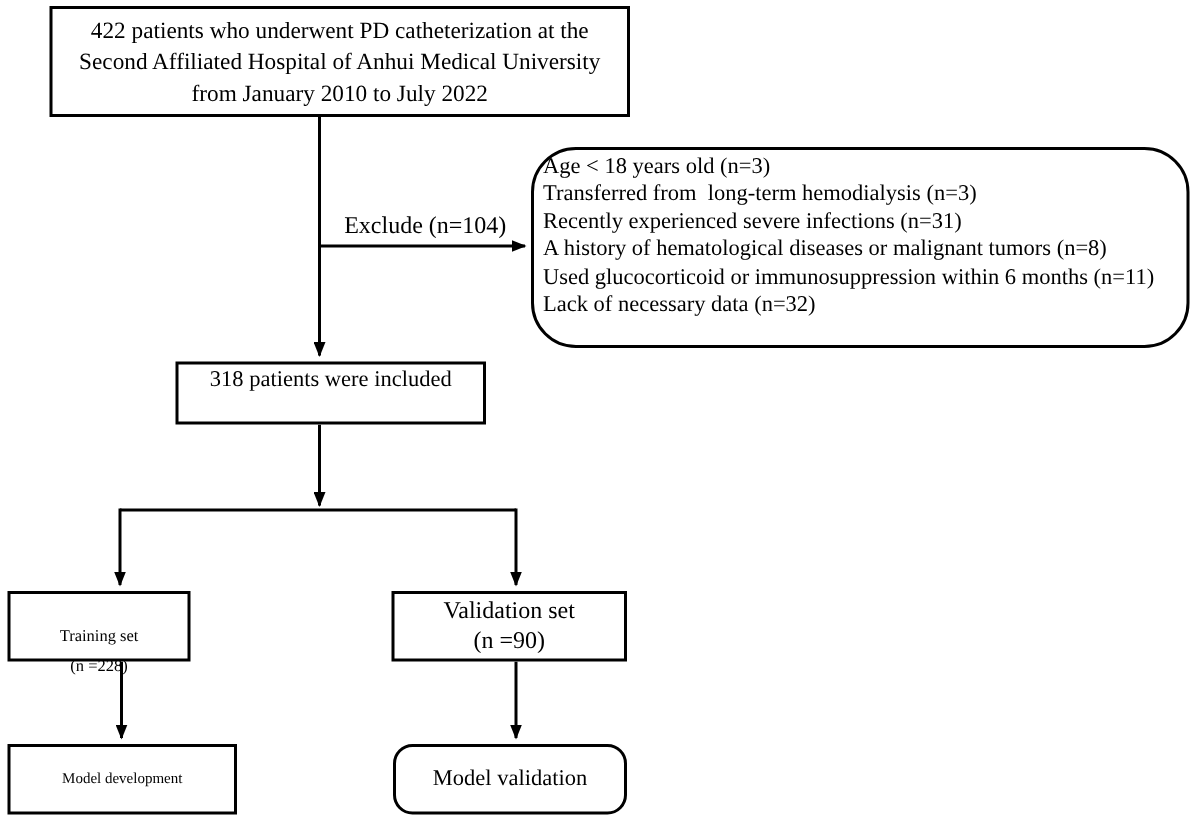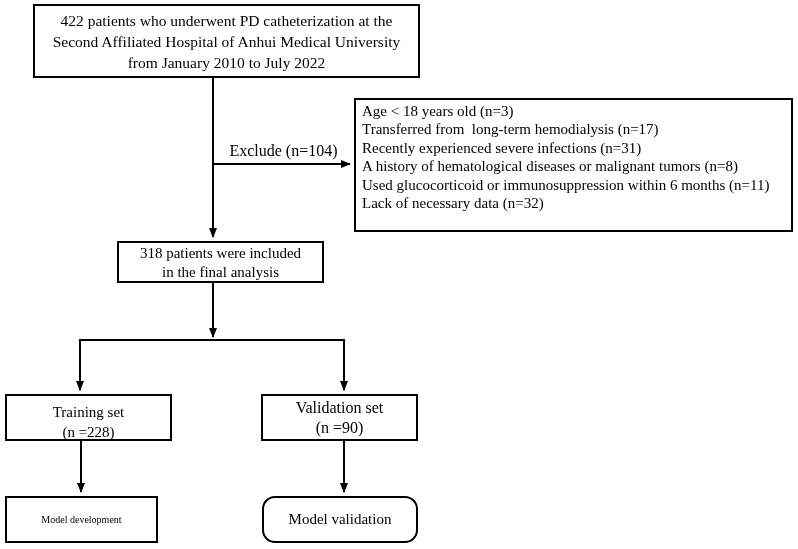--- a/index.html
+++ b/index.html
@@ -48,30 +48,31 @@
     left: 213px; top: 142px; width: 141px; height: 20px;
     text-align: center;
     font-size: 16px;
     white-space: pre;
   }
   .box-exclusions {
     left: 354px; top: 98px; width: 439px; height: 134px;
     text-align: left;
     font-size: 15px; line-height: 18.4px;
     padding: 2px 0 0 6px;
+    border-radius: 30px;
   }
   .box-included {
     left: 117px; top: 241px; width: 207px; height: 42px;
     font-size: 15px; line-height: 19px;
     padding-top: 1px;
   }
   .box-training {
-    left: 5px; top: 394px; width: 167px; height: 47px;
-    font-size: 15px; line-height: 20px;
-    padding-top: 6px;
+    left: 5px; top: 394px; width: 122px; height: 47px;
+    font-size: 11px; line-height: 20px;
+    padding-top: 18px;
   }
   .box-validation {
     left: 261px; top: 394px; width: 157px; height: 47px;
     font-size: 16px; line-height: 20px;
     padding-top: 2px;
   }
   .box-model-dev {
     left: 5px; top: 496px; width: 153px; height: 47px;
     font-size: 10px; line-height: 43px;
   }
@@ -104,30 +105,29 @@
   <div class="box box-top">
     <div class="ln">422 patients who underwent PD catheterization at the</div>
     <div class="ln">Second Affiliated Hospital of Anhui Medical University</div>
     <div class="ln">from January 2010 to July 2022</div>
   </div>
 
   <div class="label-exclude">Exclude (n=104)</div>
 
   <div class="box box-exclusions">
     <div class="ln">Age &lt; 18 years old (n=3)</div>
-    <div class="ln">Transferred from  long-term hemodialysis (n=17)</div>
+    <div class="ln">Transferred from  long-term hemodialysis (n=3)</div>
     <div class="ln">Recently experienced severe infections (n=31)</div>
     <div class="ln">A history of hematological diseases or malignant tumors (n=8)</div>
     <div class="ln">Used glucocorticoid or immunosuppression within 6 months (n=11)</div>
     <div class="ln">Lack of necessary data (n=32)</div>
   </div>
 
   <div class="box box-included">
     <div class="ln">318 patients were included</div>
-    <div class="ln">in the final analysis</div>
   </div>
 
   <div class="box box-training">
     <div class="ln">Training set</div>
     <div class="ln">(n =228)</div>
   </div>
 
   <div class="box box-validation">
     <div class="ln">Validation set</div>
     <div class="ln">(n =90)</div>

